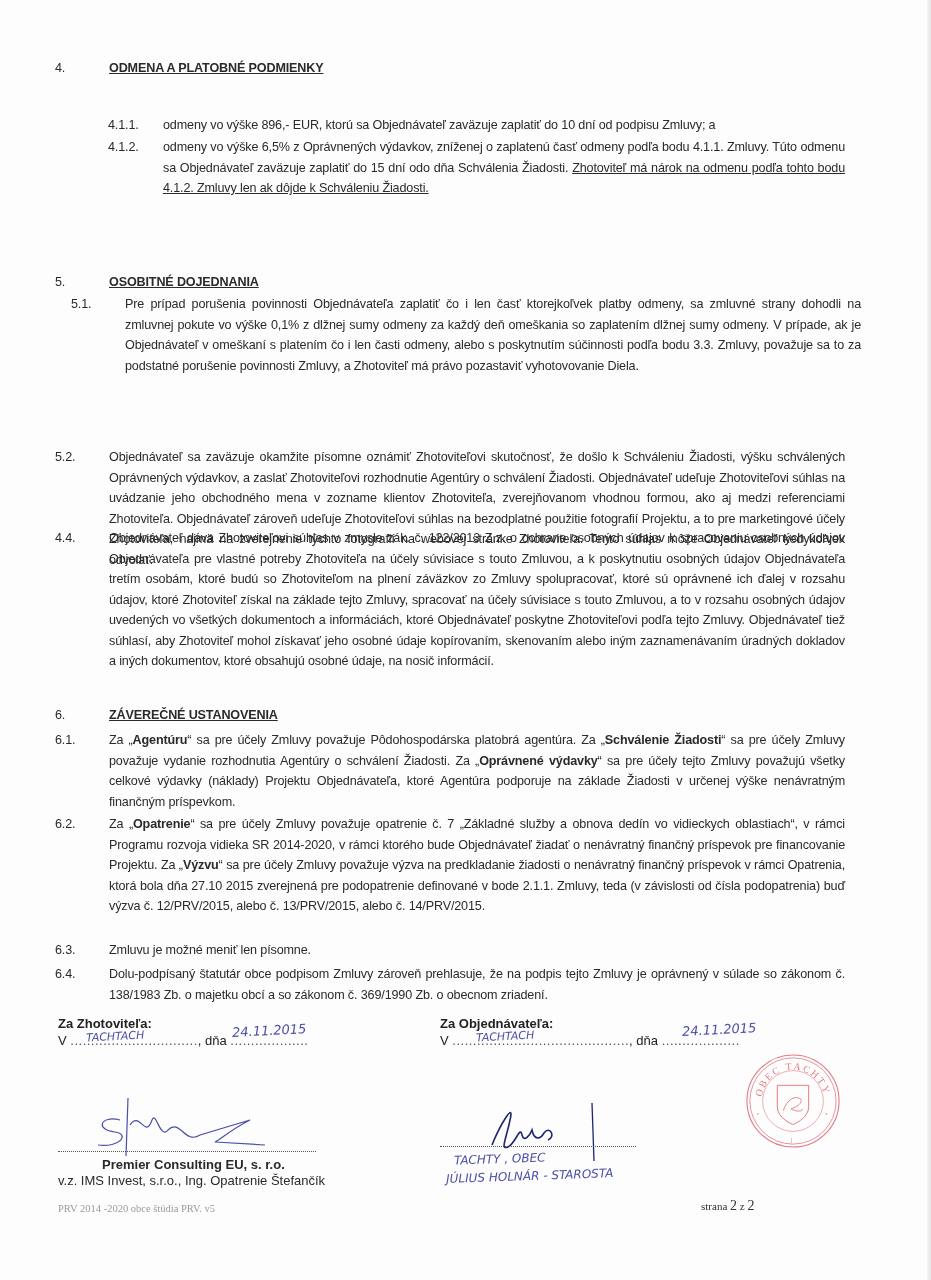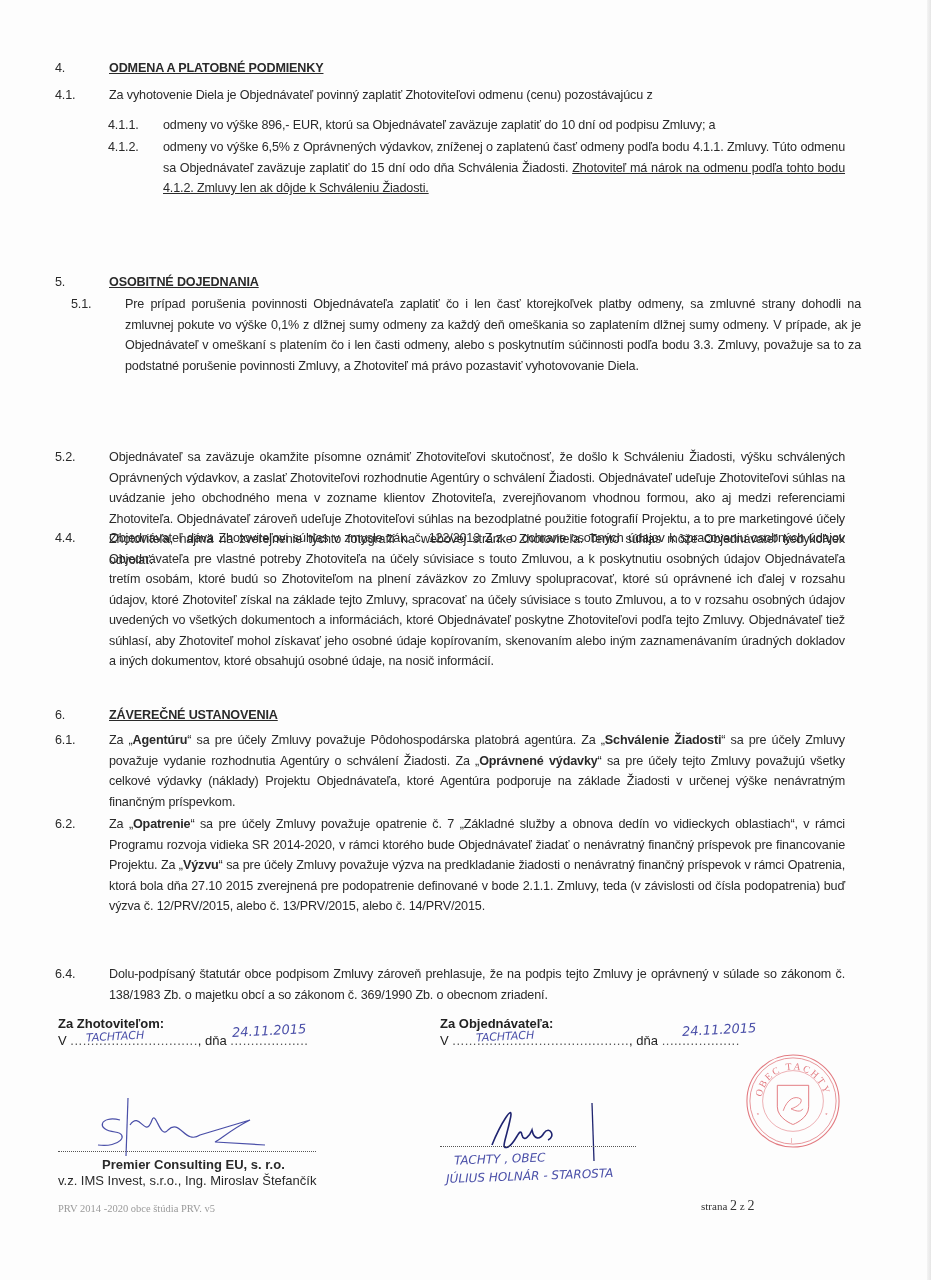--- a/index.html
+++ b/index.html
@@ -34,24 +34,20 @@
 <body>
 
 <div class="page">
   <div class="edge"></div>
 
   <div class="blk head" style="top:58px;">
     <span class="num">4.</span>
     <div class="txt"><span>ODMENA A PLATOBNÉ PODMIENKY</span></div>
   </div>
 
-  <div class="blk" style="top:85px;">
-    <span class="num">4.1.</span>
-    <div class="txt">Za vyhotovenie Diela je Objednávateľ povinný zaplatiť Zhotoviteľovi odmenu (cenu) pozostávajúcu z</div>
-  </div>
 
   <div class="blk sub" style="top:115px;">
     <span class="num">4.1.1.</span>
     <div class="txt">odmeny vo výške 896,- EUR, ktorú sa Objednávateľ zaväzuje zaplatiť do 10 dní od podpisu Zmluvy; a</div>
   </div>
 
   <div class="blk sub" style="top:137px;">
     <span class="num">4.1.2.</span>
     <div class="txt"><span>odmeny vo výške 6,5% z Oprávnených výdavkov, zníženej o zaplatenú časť odmeny podľa bodu 4.1.1. Zmluvy. Túto odmenu sa Objednávateľ zaväzuje zaplatiť do 15 dní odo dňa Schválenia Žiadosti. </span><span class="u">Zhotoviteľ má nárok na odmenu podľa tohto bodu 4.1.2. Zmluvy len ak dôjde k Schváleniu Žiadosti.</span></div>
   </div>
@@ -85,43 +81,47 @@
   <div class="blk" style="top:730px;">
     <span class="num">6.1.</span>
     <div class="txt"><span>Za „</span><b>Agentúru</b><span>“ sa pre účely Zmluvy považuje Pôdohospodárska platobrá agentúra. Za „</span><b>Schválenie Žiadosti</b><span>“ sa pre účely Zmluvy považuje vydanie rozhodnutia Agentúry o schválení Žiadosti. Za „</span><b>Oprávnené výdavky</b><span>“ sa pre účely tejto Zmluvy považujú všetky celkové výdavky (náklady) Projektu Objednávateľa, ktoré Agentúra podporuje na základe Žiadosti v určenej výške nenávratným finančným príspevkom.</span></div>
   </div>
 
   <div class="blk" style="top:814px;">
     <span class="num">6.2.</span>
     <div class="txt"><span>Za „</span><b>Opatrenie</b><span>“ sa pre účely Zmluvy považuje opatrenie č. 7 „Základné služby a obnova dedín vo vidieckych oblastiach“, v rámci Programu rozvoja vidieka SR 2014-2020, v rámci ktorého bude Objednávateľ žiadať o nenávratný finančný príspevok pre financovanie Projektu.  Za „</span><b>Výzvu</b><span>“ sa pre účely Zmluvy považuje výzva na predkladanie žiadosti o nenávratný finančný príspevok v rámci Opatrenia, ktorá bola dňa 27.10 2015 zverejnená pre podopatrenie definované v bode 2.1.1. Zmluvy, teda (v závislosti od čísla podopatrenia) buď výzva  č. 12/PRV/2015, alebo č. 13/PRV/2015, alebo č. 14/PRV/2015.</span></div>
   </div>
 
+  <div class="blk" style="top:940px;">
+    <span class="num">6.3.</span>
+    <div class="txt">Zmluvu je možné meniť len písomne.</div>
+  </div>
 
   <div class="blk" style="top:964px;">
     <span class="num">6.4.</span>
     <div class="txt">Dolu-podpísaný štatutár obce podpisom Zmluvy zároveň prehlasuje, že na podpis tejto Zmluvy je oprávnený v súlade so zákonom č. 138/1983 Zb. o majetku obcí a so zákonom č.  369/1990 Zb. o obecnom zriadení.</div>
   </div>
 
   <div class="sig-col" style="left:58px; top:1016px;">
-    <div class="sig-title">Za Zhotoviteľom:</div>
+    <div class="sig-title">Za Zhotoviteľa:</div>
     <div class="sig-line">
       <span>V</span> <span class="dots">...............................</span><span>, dňa</span> <span class="dots">...................</span>
     </div>
   </div>
   <div class="hand" style="left:86px; top:1030px; font-size:11px;">TACHTACH</div>
   <div class="hand" style="left:232px; top:1023px; font-size:13px;">24.11.2015</div>
 
   <svg class="sig-svg" style="left:90px; top:1090px;" width="180" height="70" viewBox="0 0 180 70">
     <path d="M30 30 C 10 25, 5 40, 25 42 C 40 44, 30 58, 8 55" stroke="#4a4fa8" stroke-width="1.2" fill="none"></path>
     <path d="M38 8 L 36 66" stroke="#4a4fa8" stroke-width="1.2" fill="none"></path>
     <path d="M40 35 C 50 20, 55 50, 62 30 C 66 20, 70 50, 78 40 C 90 28, 95 55, 110 45 L 160 30 C 140 40, 130 50, 125 52 L 175 55" stroke="#4a4fa8" stroke-width="1.2" fill="none"></path>
   </svg>
   <div class="dotline" style="left:58px; top:1151px; width:258px;"></div>
   <div class="company" style="left:58px; top:1157px;">Premier Consulting EU, s. r.o.</div>
-  <div class="person" style="left:58px; top:1173px;">v.z. IMS Invest, s.r.o., Ing. Miroslav Štefančík</div>
+  <div class="person" style="left:58px; top:1173px;">v.z. IMS Invest, s.r.o., Ing. Opatrenie Štefančík</div>
 
   <div class="sig-col" style="left:440px; top:1016px;">
     <div class="sig-title">Za Objednávateľa:</div>
     <div class="sig-line">
       <span>V</span> <span class="dots">...........................................</span><span>, dňa</span> <span class="dots">...................</span>
     </div>
   </div>
   <div class="hand" style="left:476px; top:1030px; font-size:11px;">TACHTACH</div>
   <div class="hand" style="left:682px; top:1022px; font-size:13px;">24.11.2015</div>
 

